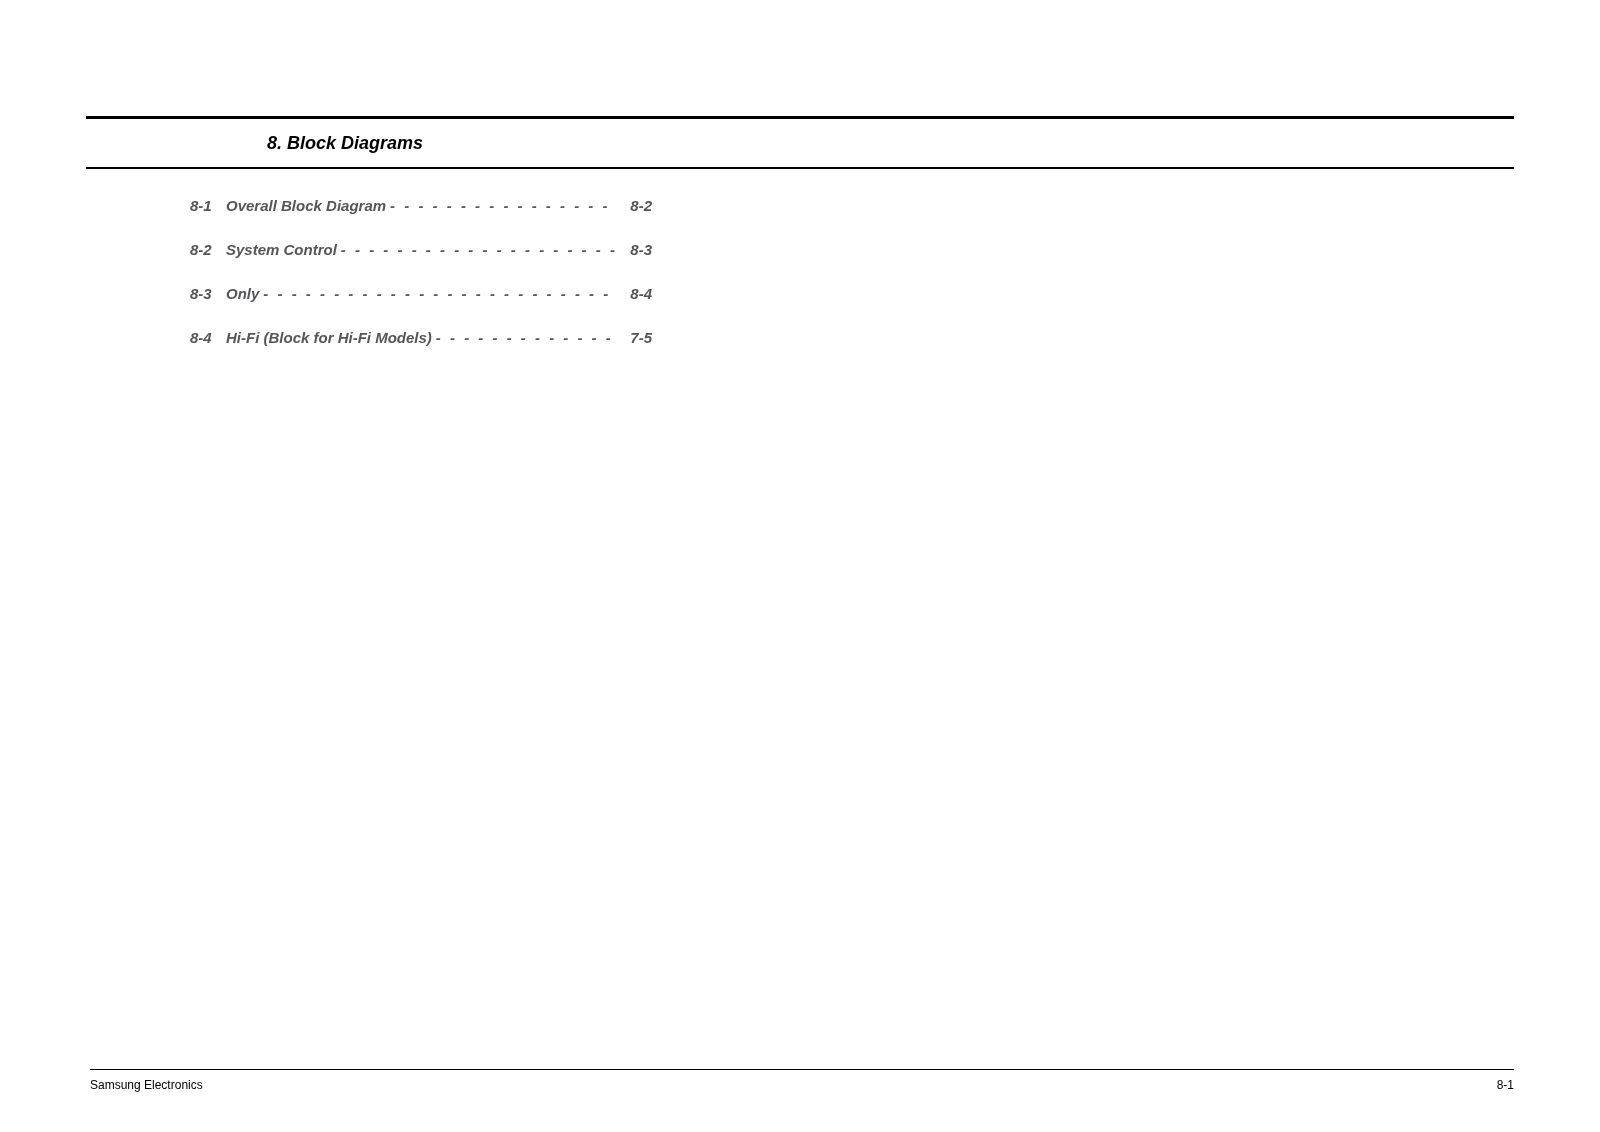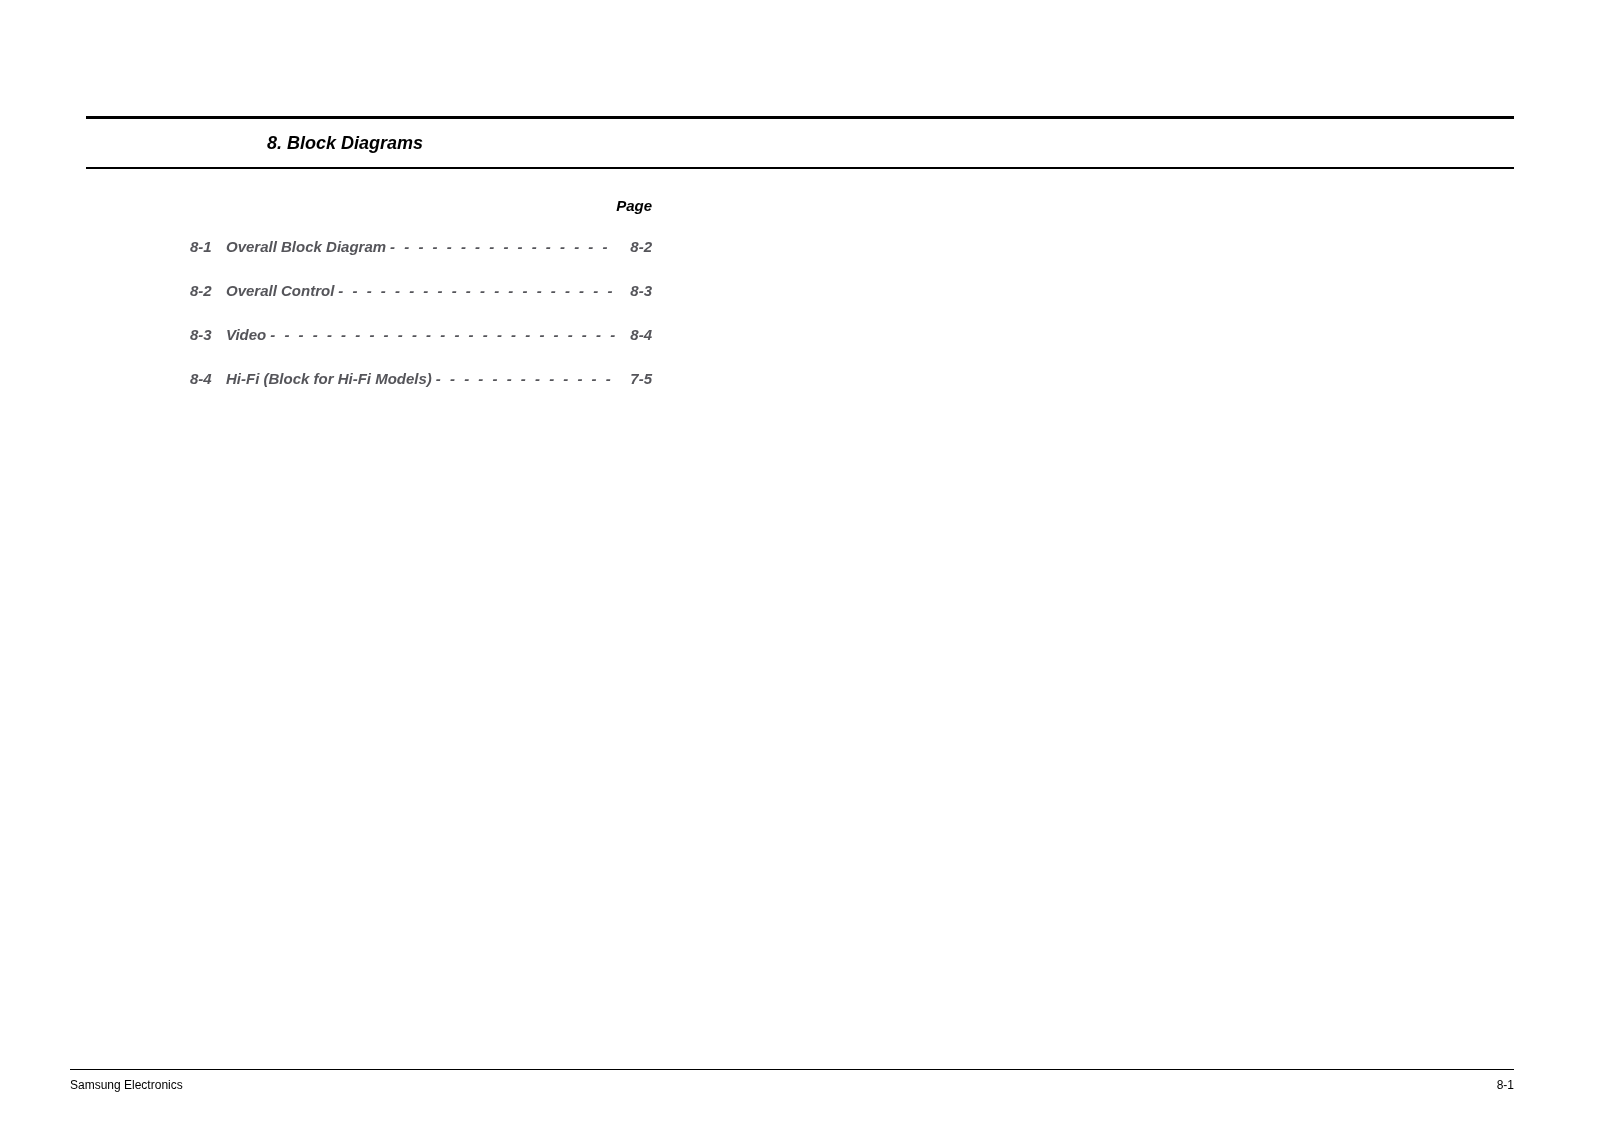--- a/index.html
+++ b/index.html
@@ -102,21 +102,21 @@
     .toc-page {
       width: 36px;
       flex: 0 0 36px;
       text-align: right;
       white-space: nowrap;
     }
 
     .footer {
       position: absolute;
       bottom: 40px;
-      left: 70px;
+      left: 90px;
       right: 86px;
     }
 
     .footer-rule {
       border-top: 1px solid #000;
       margin-bottom: 8px;
     }
 
     .footer-content {
       display: flex;
@@ -141,44 +141,43 @@
   <div class="rule-top-thick"></div>
 
   <div class="title-block">
     <span class="chapter-title">8. Block Diagrams</span>
   </div>
 
   <div class="rule-below-title"></div>
 
   <div class="toc-area">
 
-    <div class="page-header">Page</div>
 
     <div class="toc-line">
       <span class="toc-num">8-1</span>
       <span class="toc-label-wrap">
         <span class="toc-label">Overall Block Diagram</span>
         <span class="toc-leader">- - - - - - - - - - - - - - - - - - - - - - - - - - - - - - - - - - - - - - - - - - - - - - - -</span>
       </span>
       <span class="toc-page">8-2</span>
     </div>
 
     <div class="toc-line">
       <span class="toc-num">8-2</span>
       <span class="toc-label-wrap">
-        <span class="toc-label">Overall Control</span>
+        <span class="toc-label">System Control</span>
         <span class="toc-leader">- - - - - - - - - - - - - - - - - - - - - - - - - - - - - - - - - - - - - - - - - - - - - - - -</span>
       </span>
       <span class="toc-page">8-3</span>
     </div>
 
     <div class="toc-line">
       <span class="toc-num">8-3</span>
       <span class="toc-label-wrap">
-        <span class="toc-label">Video</span>
+        <span class="toc-label">Only</span>
         <span class="toc-leader">- - - - - - - - - - - - - - - - - - - - - - - - - - - - - - - - - - - - - - - - - - - - - - - -</span>
       </span>
       <span class="toc-page">8-4</span>
     </div>
 
     <div class="toc-line">
       <span class="toc-num">8-4</span>
       <span class="toc-label-wrap">
         <span class="toc-label">Hi-Fi (Block for Hi-Fi Models)</span>
         <span class="toc-leader">- - - - - - - - - - - - - - - - - - - - - - - - - - - - - - - - - - - - - - - - - - - - - - - -</span>

